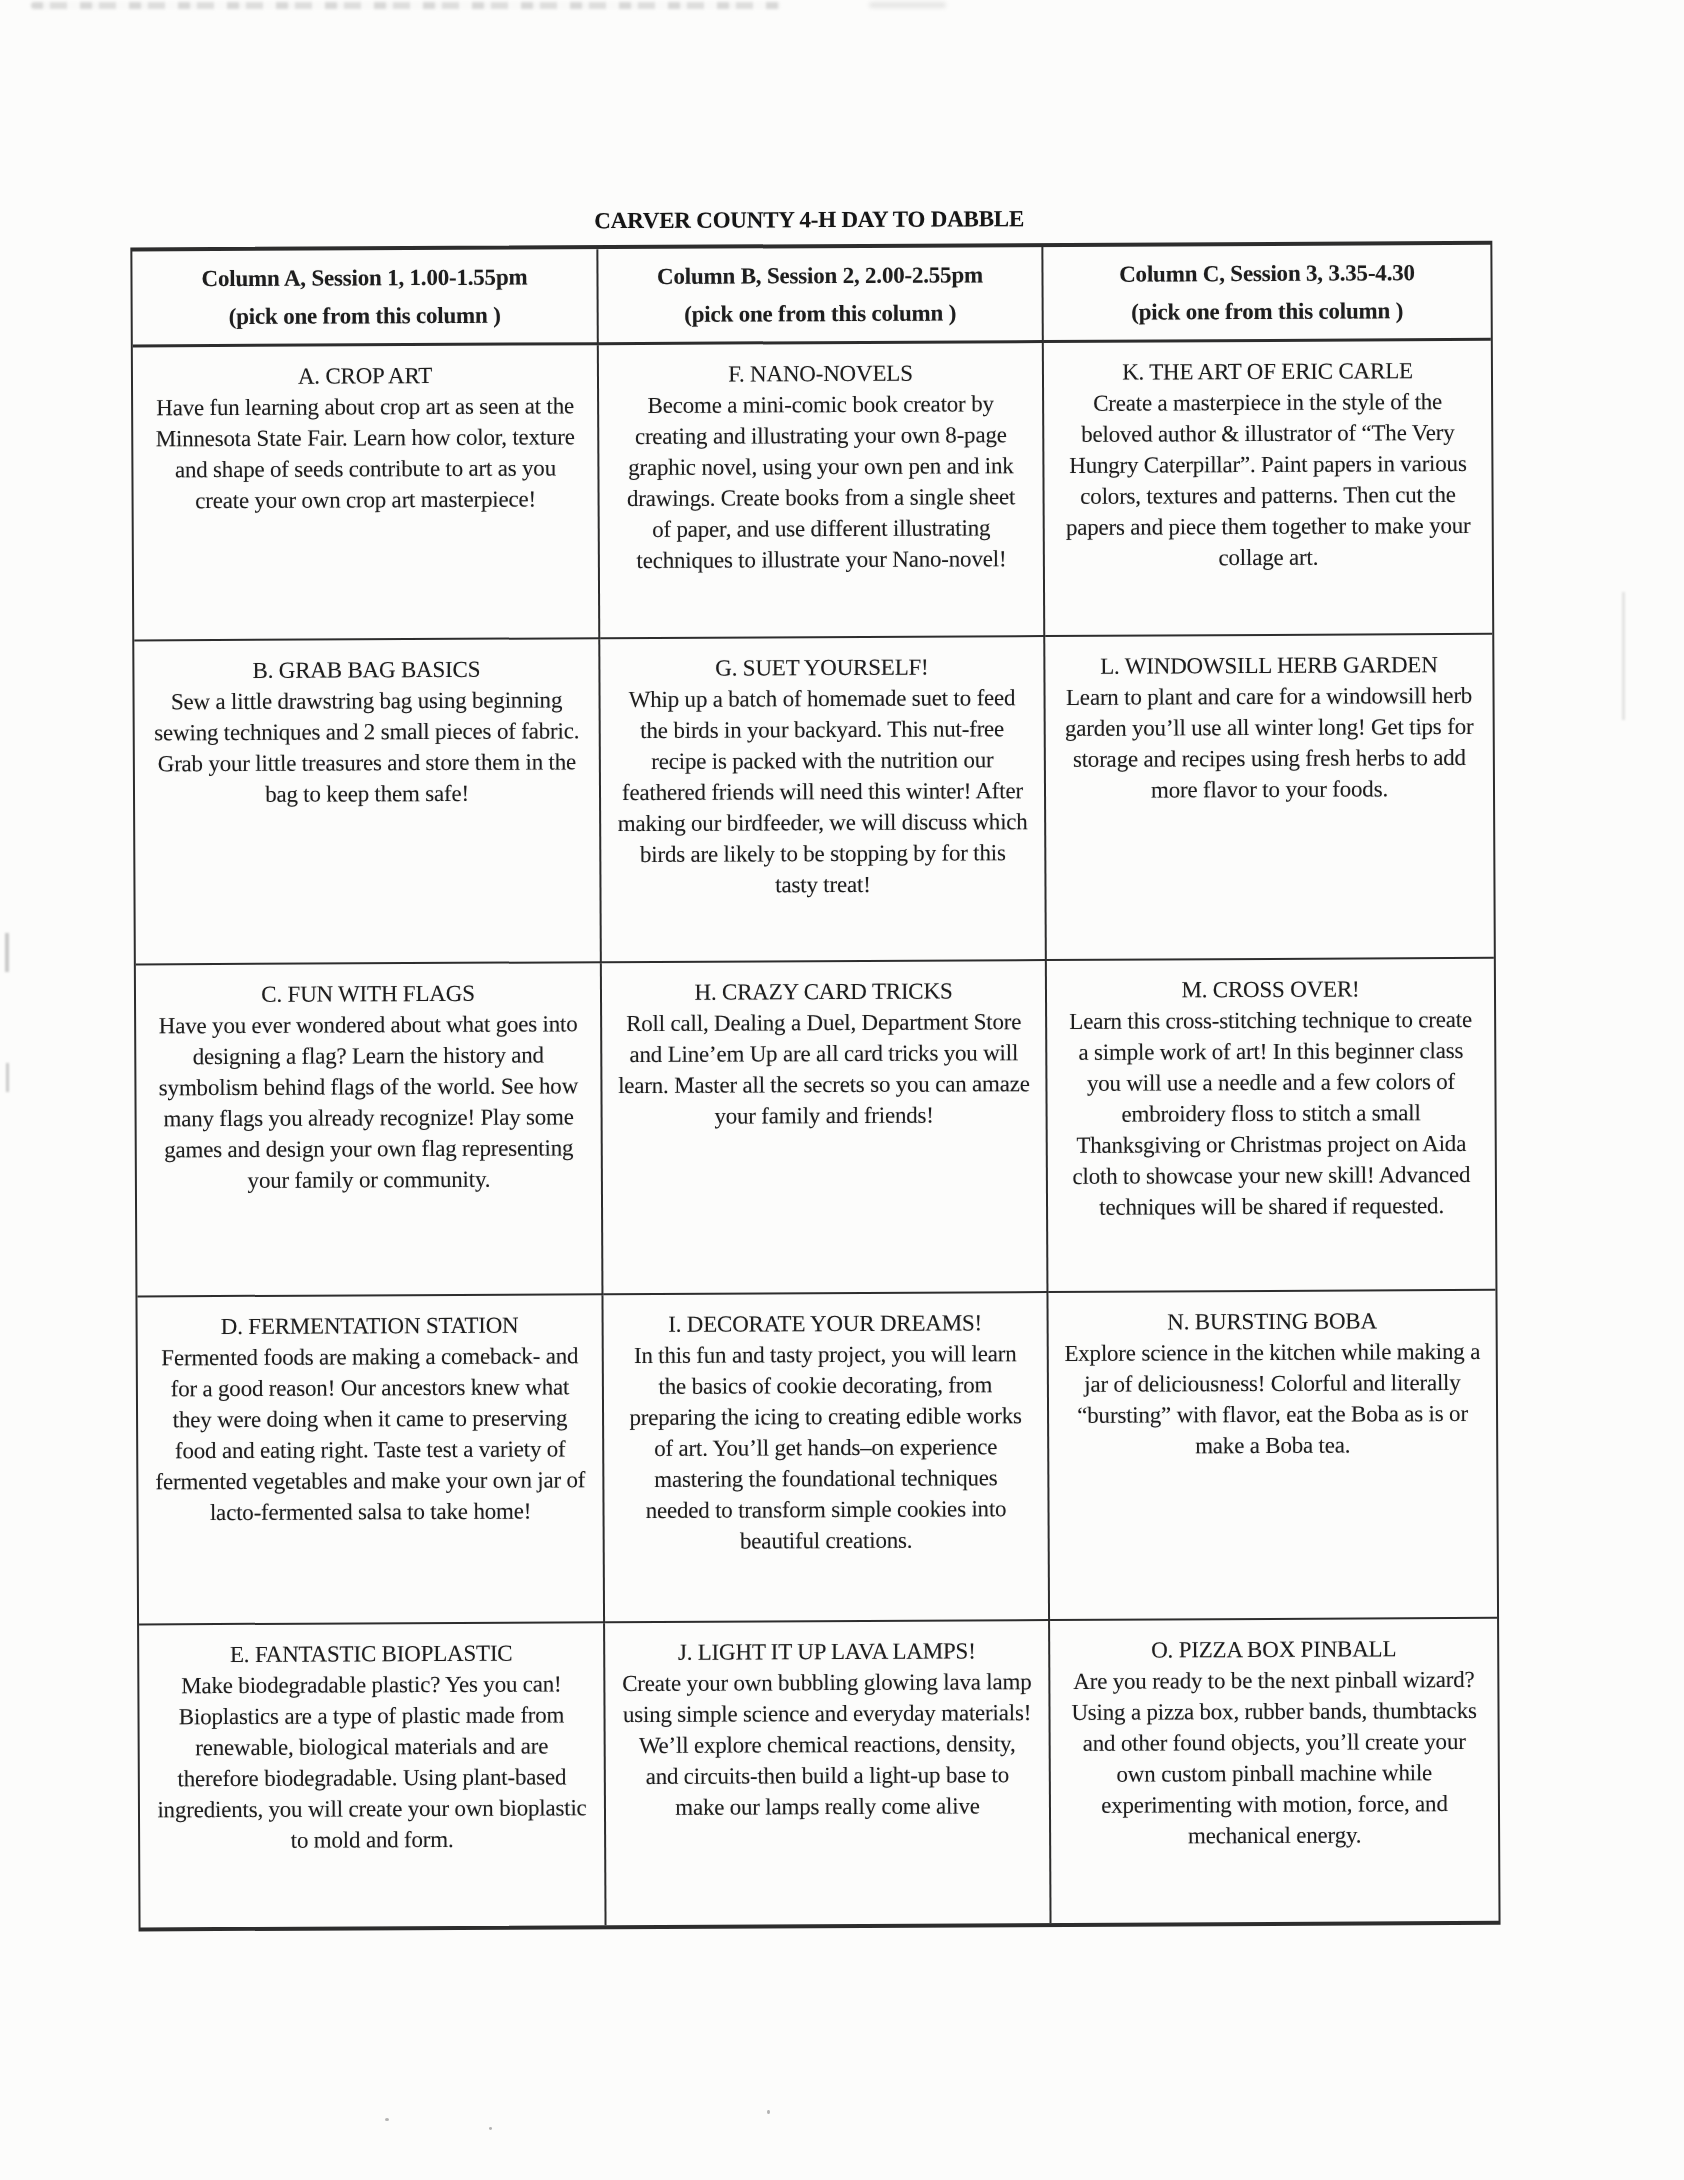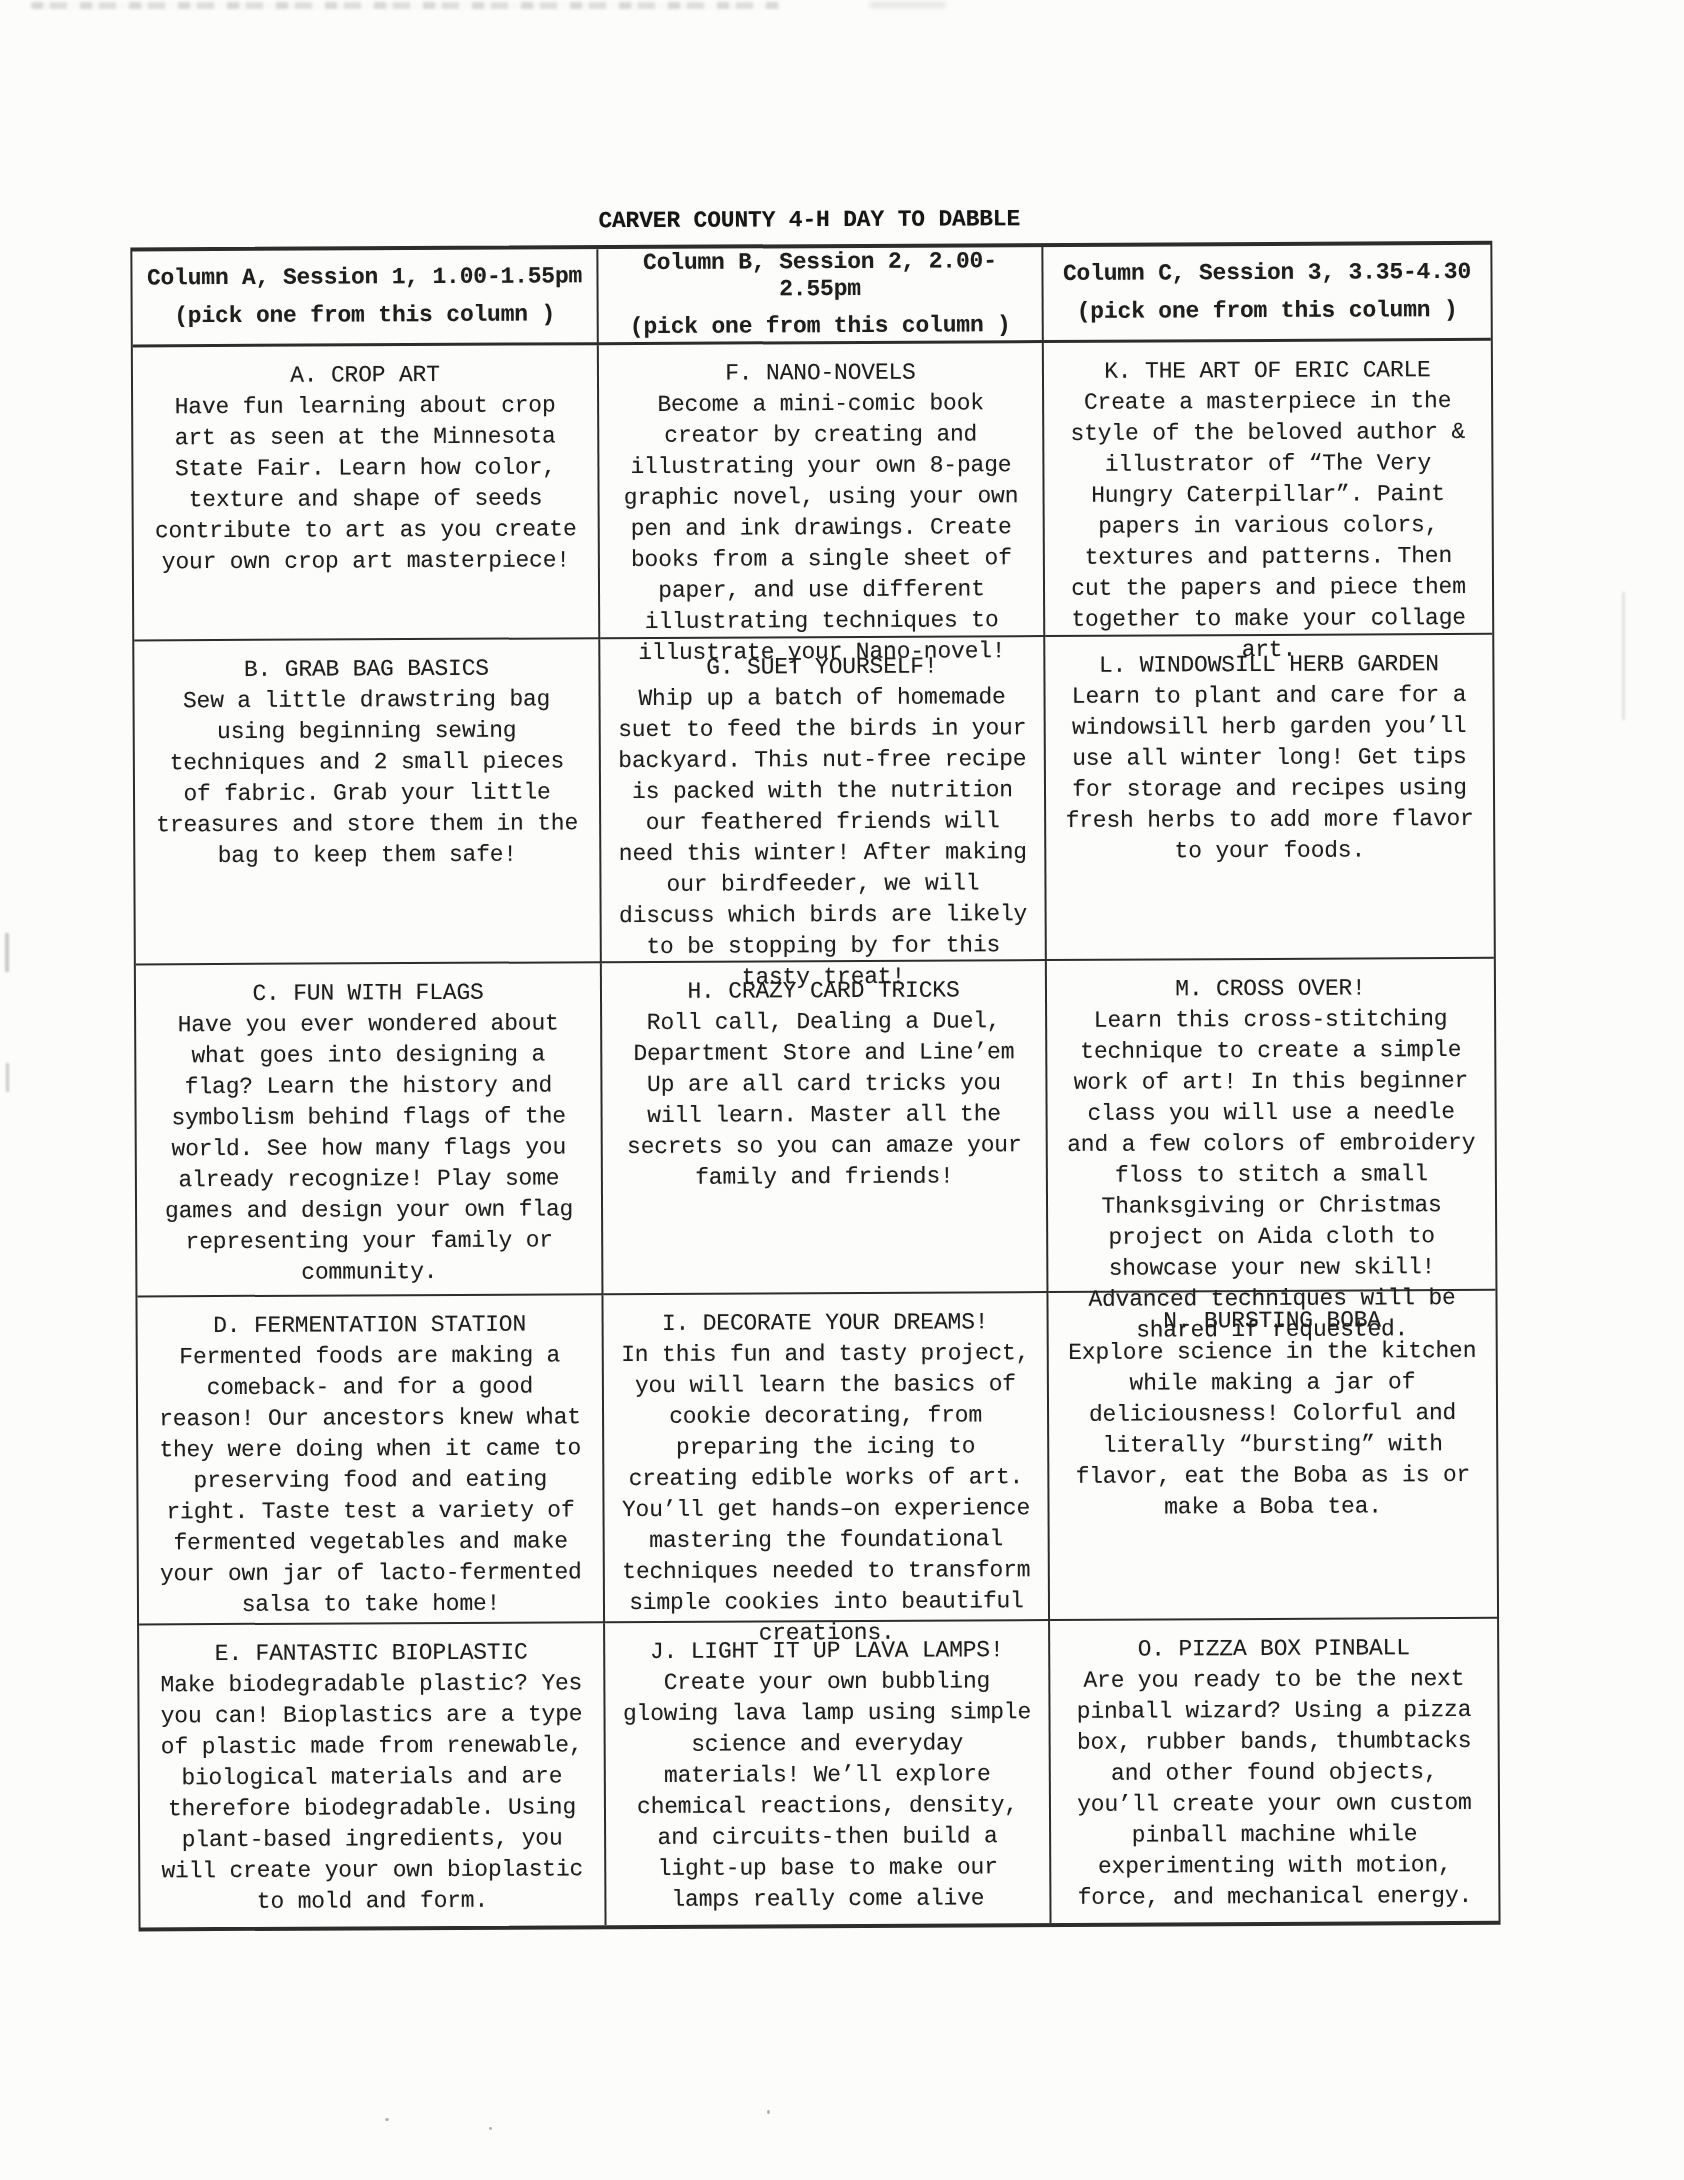--- a/index.html
+++ b/index.html
@@ -6,21 +6,21 @@
     --ink:#1e1e1e;
     --line:#2d2d2d;
     --paper:#fcfcfb;
   }
   html,body{margin:0;padding:0;background:#d8d8d8;}
   .page{
     position:relative;
     width:1685px;height:2181px;
     background:var(--paper);
     overflow:hidden;
-    font-family:Liberation Mono, monospace;
+    font-family:Liberation Serif, serif;
     color:var(--ink);
   }
   
   .artifact-top{
     position:absolute;left:31px;top:1.7px;width:750px;height:7.7px;
     background:repeating-linear-gradient(90deg,
       rgba(120,120,120,.55) 0 12px, rgba(190,190,190,.18) 12px 19px,
       rgba(130,130,130,.5) 19px 36px, rgba(205,205,205,.12) 36px 49px);
     filter:blur(1.7px);opacity:.5;border-radius:3.4px;
   }

